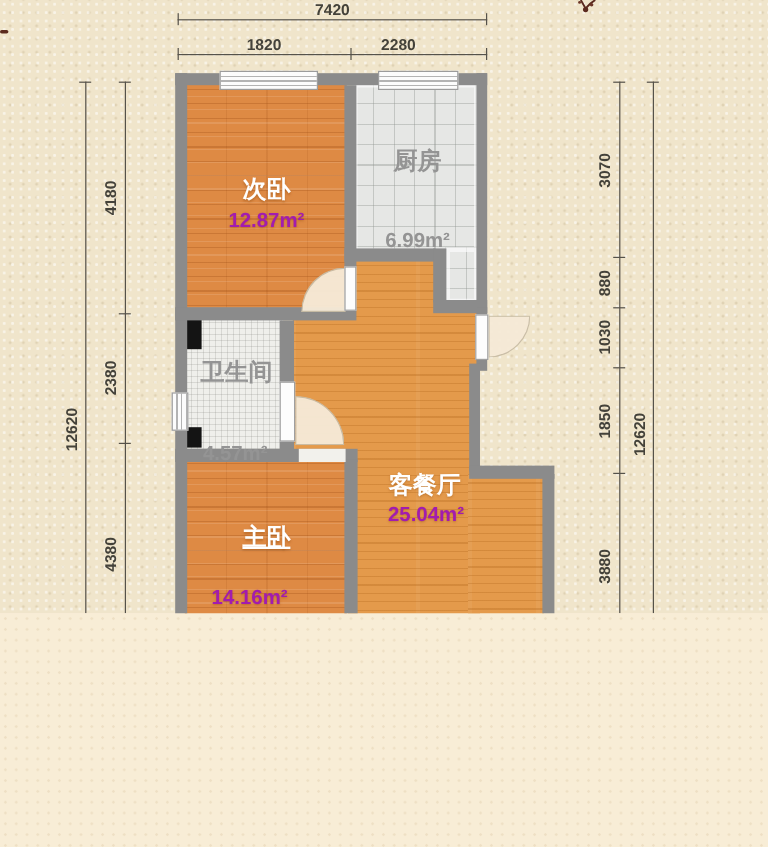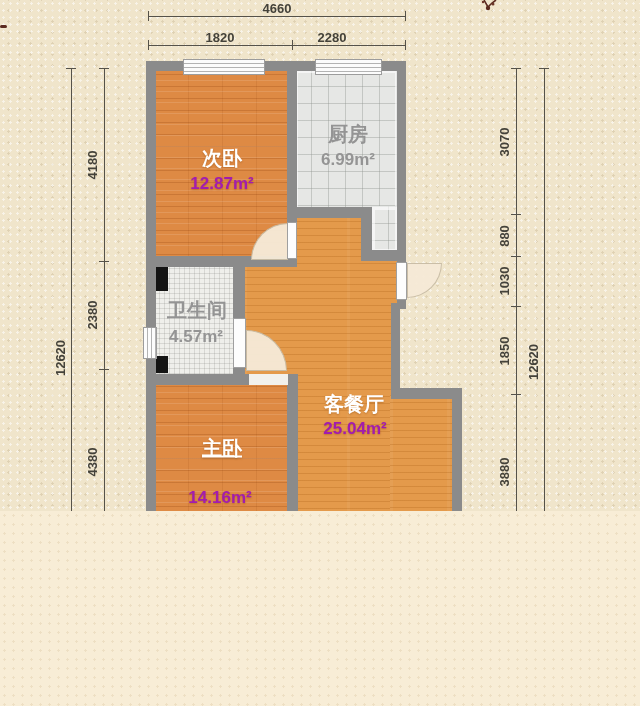--- a/index.html
+++ b/index.html
@@ -39,21 +39,21 @@
       background-image:repeating-linear-gradient(to bottom,#fcfcfc 0 3px,#b3b3b3 3px 4px);}
   .win-v{position:absolute;background:#fcfcfc;border:1px solid #9c9c9c;
       background-image:repeating-linear-gradient(to right,#fcfcfc 0 3px,#b3b3b3 3px 4px);}
   .leaf{position:absolute;background:#fdfdfd;border:1px solid #9f9f9f;box-sizing:border-box;}
   .arc{position:absolute;background:#f6ead7;border:1px solid #c9bda6;box-sizing:border-box;opacity:.96;}
   .gap{position:absolute;background:#f2f1ec;}
   .rlabel{position:absolute;transform:translate(-50%,-50%);font-weight:bold;white-space:nowrap;}
   .rn-w{color:#ffffff;font-size:20px;text-shadow:0 1px 2px rgba(130,60,0,.38);}
   .ra-w{color:#a21caf;font-size:17px;text-shadow:0 1px 2px rgba(130,60,0,.38);}
   .rn-g{color:#949494;font-size:20px;}
-  .ra-g{color:#949494;font-size:17px;}
+  .ra-g{color:#949494;font-size:17px;margin-top:41px;}
   .dl{position:absolute;background:#55524a;}
   .dim{position:absolute;transform:translate(-50%,-50%);font-size:13px;font-weight:bold;
        color:#44423a;white-space:nowrap;}
   .dim.rot{transform:translate(-50%,-50%) rotate(-90deg);}
 </style>
 </head>
 <body>
 
 <div id="stage">
   <div id="paper"></div>
@@ -116,26 +116,26 @@
 
     <div class="rlabel rn-w" style="left:222px;top:158px;">次卧</div>
     <div class="rlabel ra-w" style="left:222px;top:184px;">12.87m²</div>
     <div class="rlabel rn-g" style="left:348px;top:134px;">厨房</div>
     <div class="rlabel ra-g" style="left:348px;top:160px;">6.99m²</div>
     <div class="rlabel rn-g" style="left:197px;top:310px;">卫生间</div>
     <div class="rlabel ra-g" style="left:196px;top:337px;">4.57m²</div>
     <div class="rlabel rn-w" style="left:354px;top:404px;">客餐厅</div>
     <div class="rlabel ra-w" style="left:355px;top:429px;">25.04m²</div>
     <div class="rlabel rn-w" style="left:222px;top:448px;text-decoration:underline;">主卧</div>
-    <div class="rlabel ra-w" style="left:220px;top:498px;">14.16m²</div>
+    <div class="rlabel ra-w" style="left:208px;top:498px;">14.16m²</div>
 
     <div class="dl" style="left:148px;top:16px;width:258px;height:1px;"></div>
     <div class="dl" style="left:148px;top:11px;width:1px;height:10px;"></div>
     <div class="dl" style="left:405px;top:11px;width:1px;height:10px;"></div>
-    <div class="dim" style="left:277px;top:8px;">4660</div>
+    <div class="dim" style="left:277px;top:8px;">7420</div>
 
     <div class="dl" style="left:148px;top:45px;width:258px;height:1px;"></div>
     <div class="dl" style="left:148px;top:40px;width:1px;height:10px;"></div>
     <div class="dl" style="left:292px;top:40px;width:1px;height:10px;"></div>
     <div class="dl" style="left:405px;top:40px;width:1px;height:10px;"></div>
     <div class="dim" style="left:220px;top:37px;">1820</div>
     <div class="dim" style="left:332px;top:37px;">2280</div>
 
     <div class="dl" style="left:71px;top:68px;width:1px;height:443px;"></div>
     <div class="dl" style="left:66px;top:68px;width:10px;height:1px;"></div>

